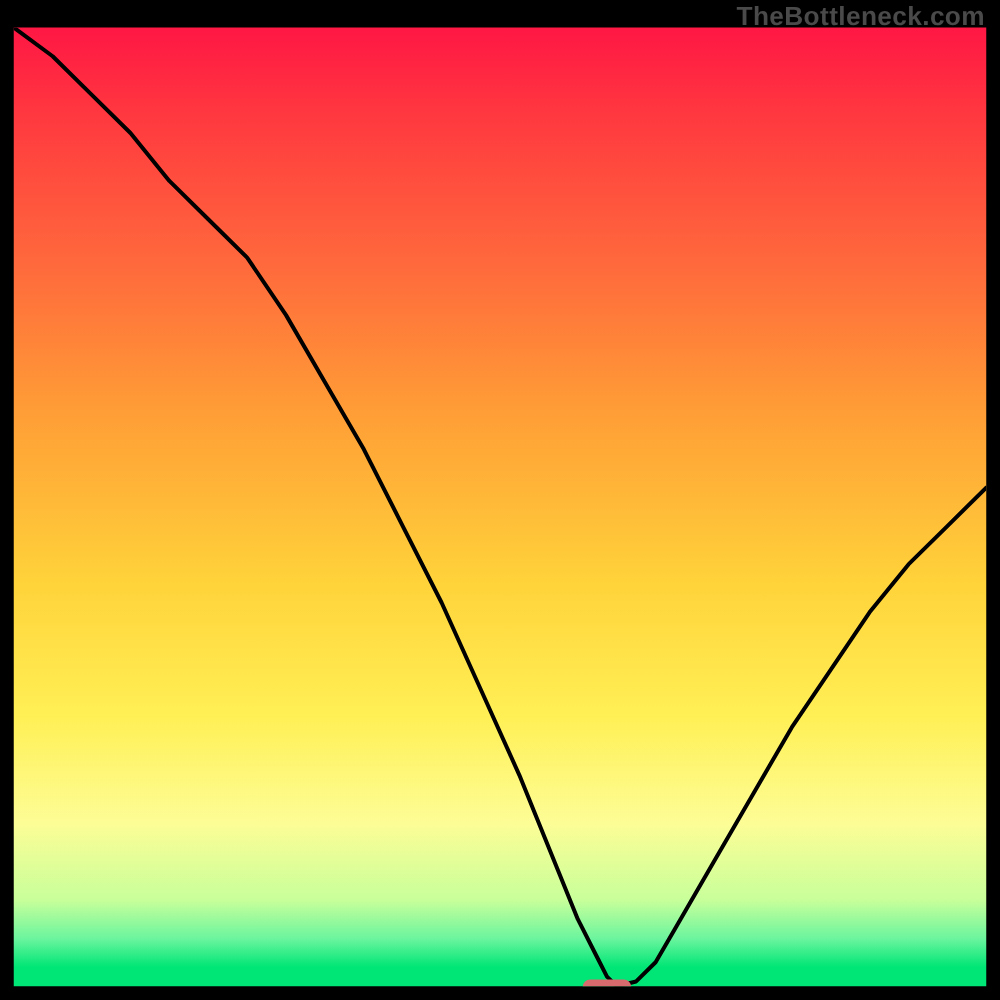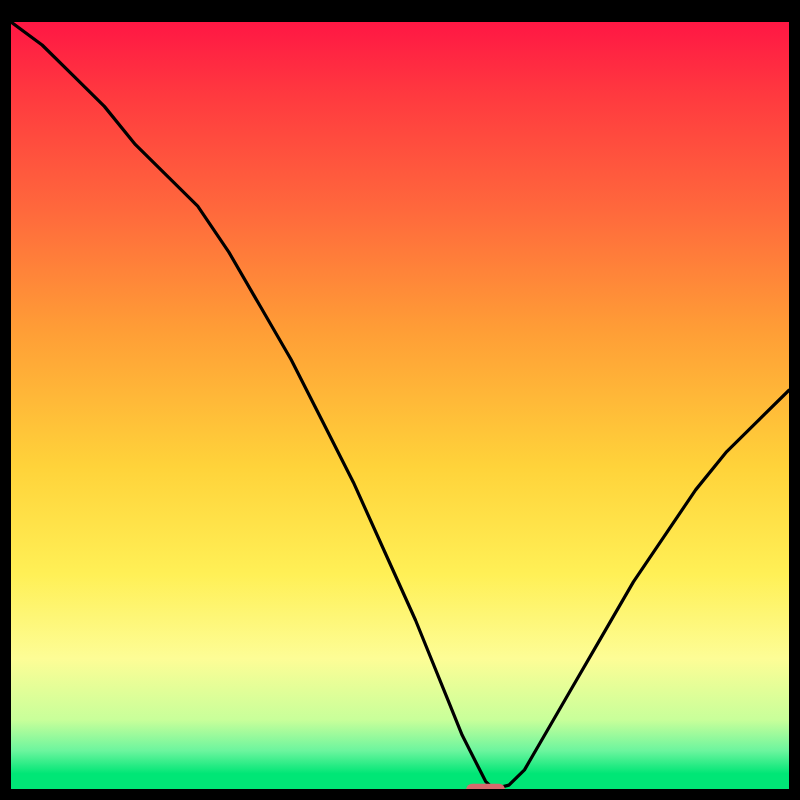--- a/index.html
+++ b/index.html
@@ -59,13 +59,14 @@
 </style>
 </head>
 <body>
 
 <div class="stage">
   <div class="plot-outer"></div>
   <svg class="curve-svg" viewBox="0 0 778 767" preserveAspectRatio="none">
     <path id="curve-path" fill="none" stroke="#000" stroke-width="3.2" stroke-linejoin="round" stroke-linecap="round" d="M0.00 0.00 L31.12 23.01 L62.24 53.69 L93.36 84.37 L124.48 122.72 L155.60 153.40 L186.72 184.08 L217.84 230.10 L248.96 283.79 L280.08 337.48 L311.20 398.84 L342.32 460.20 L373.44 529.23 L404.56 598.26 L435.68 674.96 L451.24 713.31 L466.80 743.99 L474.58 759.33 L482.36 767.00 L497.92 763.16 L513.48 747.83 L529.04 720.98 L560.16 667.29 L591.28 613.60 L622.40 559.91 L653.52 513.89 L684.64 467.87 L715.76 429.52 L746.88 398.84 L778.00 368.16"></path>
     <rect id="marker-rect" rx="6" ry="6" fill="#d66a6d" x="455.13" y="761.63" width="38.90" height="12.00"></rect>
   </svg>
+  <div class="watermark">TheBottleneck.com</div>
 </div>
 
 </body></html>

